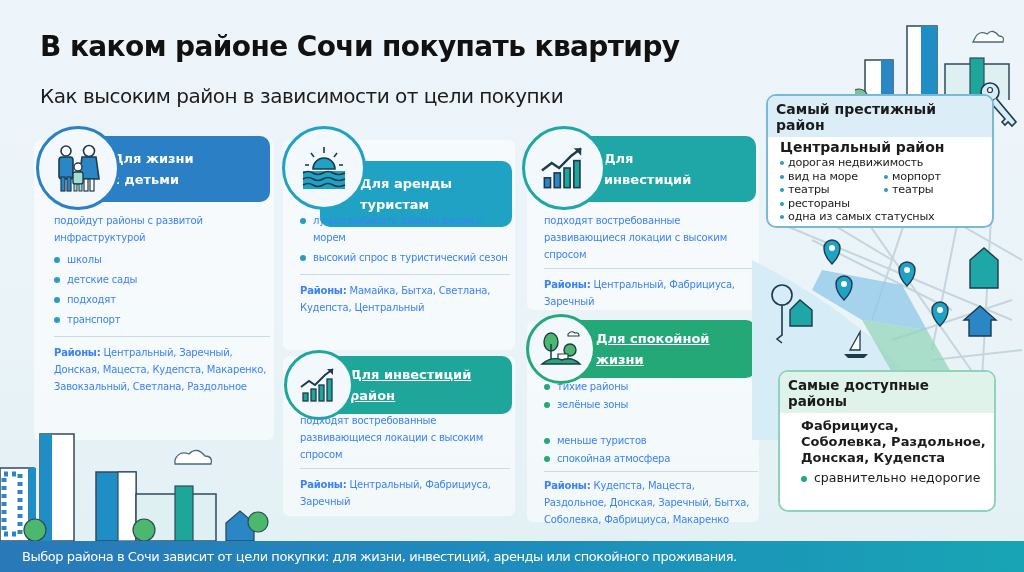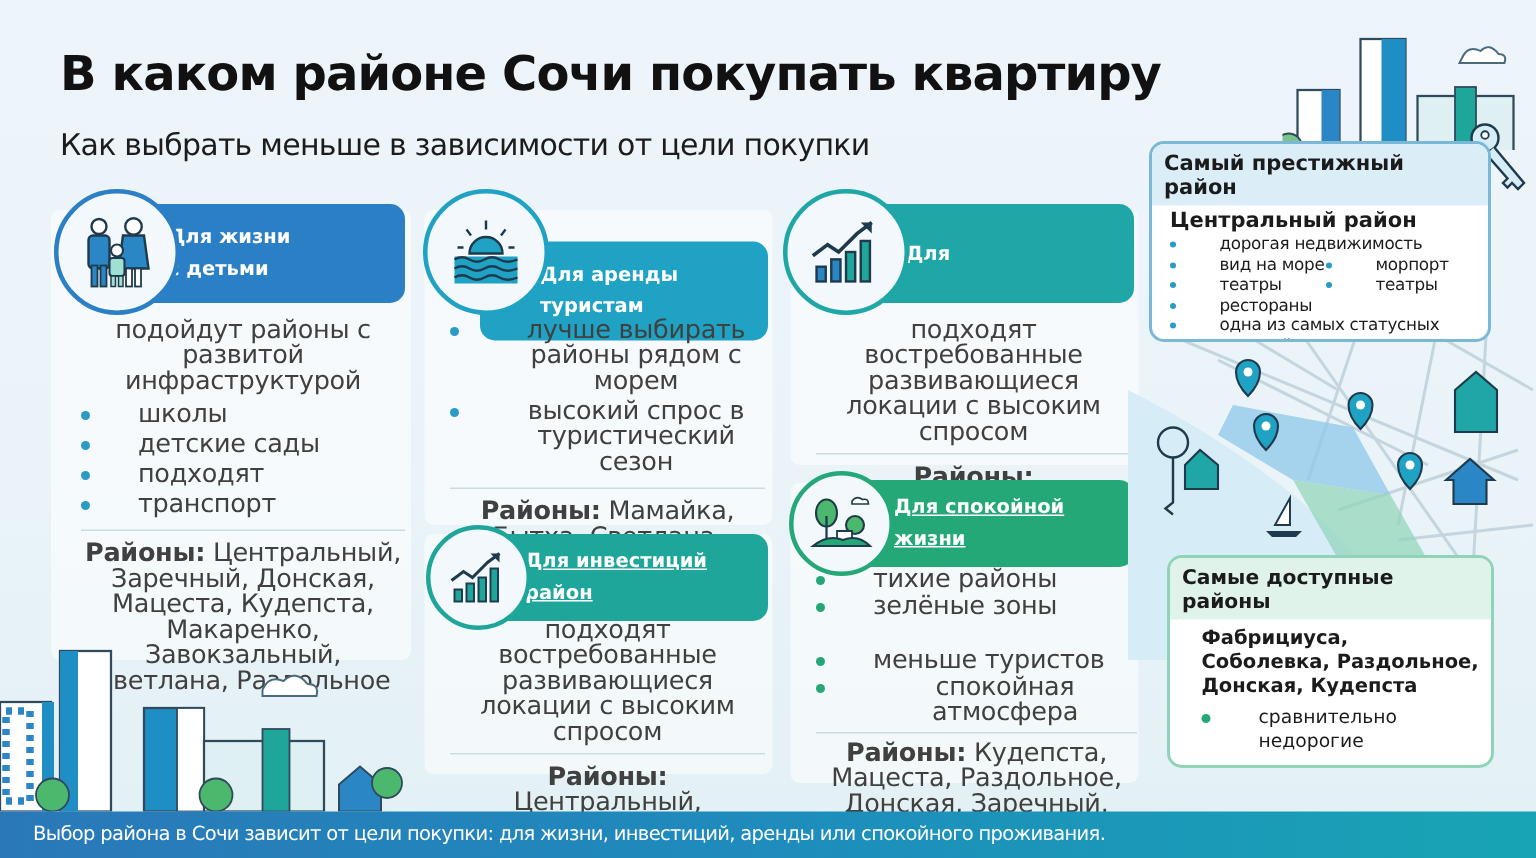--- a/index.html
+++ b/index.html
@@ -5,21 +5,21 @@
   * { box-sizing: border-box; margin: 0; padding: 0; }
   html, body { width: 1024px; height: 572px; overflow: hidden; }
   body {
     font-family: "DejaVu Sans", sans-serif;
     background: linear-gradient(180deg, #eef5fa 0%, #e9f3f8 60%, #e2f0f4 100%);
     color: #1b1b1b;
     position: relative;
   }
   .title {
     position: absolute; left: 40px; top: 30px;
-    font-size: 32px; font-weight: bold; letter-spacing: -0.6px; color: #111;
+    font-size: 28px; font-weight: bold; letter-spacing: -0.6px; color: #111;
   }
   .subtitle {
     position: absolute; left: 40px; top: 84px;
     font-size: 20px; color: #1c1c1c; letter-spacing: -0.5px;
   }
   .col-card {
     position: absolute;
     background: rgba(255,255,255,0.55);
     border-radius: 6px;
   }
@@ -28,42 +28,42 @@
     color: #fff; font-weight: bold; font-size: 13px; line-height: 21px;
     display: flex; align-items: center; padding-left: 64px;
   }
   .pill.small { height: 58px; text-decoration: underline; }
   .icon-circle {
     position: absolute; width: 84px; height: 84px; border-radius: 50%;
     background: #f2f8fb; border: 3px solid #2b86c5;
     display: flex; align-items: center; justify-content: center;
   }
   .icon-circle.small { width: 70px; height: 70px; }
-  .body-text { position: absolute; font-size: 17px; line-height: 17px; color: #404040; letter-spacing: -0.2px; text-align: center; }
+  .body-text { position: absolute; font-size: 10px; line-height: 17px; color: #3b82f6; letter-spacing: -0.2px; }
   .body-text .lead { margin-bottom: 5px; }
-  .bul { display: flex; align-items: flex-start; margin-bottom: 3px; gap: 25px; }
+  .bul { display: flex; align-items: flex-start; margin-bottom: 3px; }
   .bul .dot { width: 6px; height: 6px; border-radius: 50%; margin: 6px 7px 0 0; flex-shrink: 0; }
   .divider { height: 1px; background: #c9dbe5; margin: 8px 0 7px 0; }
   .districts b { font-weight: bold; }
   .callout {
     position: absolute; background: #fff; border: 2px solid #7bb8d6; border-radius: 10px; overflow: hidden;
   }
   .callout .head { padding: 5px 8px 4px 8px; font-weight: bold; font-size: 14px; }
   .banner {
     position: absolute; left: 0; top: 541px; width: 1024px; height: 31px;
     background: linear-gradient(90deg, #2a78b8 0%, #1e8cbc 50%, #18a4b4 100%);
     color: #fff; font-size: 13px; letter-spacing: -0.45px;
     display: flex; align-items: center; padding-left: 22px;
   }
 </style>
 </head>
 <body>
 
 <div class="title">В каком районе Сочи покупать квартиру</div>
-<div class="subtitle">Как выбрать меньше в зависимости от цели покупки</div>
+<div class="subtitle">Как высоким район в зависимости от цели покупки</div>
 
 <svg style="position:absolute;left:855px;top:20px;" width="169" height="80" viewBox="0 0 169 80">
   <path d="M120 18 q4 -8 12 -4 q6 -6 12 2 q6 0 4 6 h-30 z" fill="#fff" stroke="#4a6b7e" stroke-width="1.3"></path>
   <rect x="10" y="40" width="28" height="42" fill="#fff" stroke="#2f4a5c" stroke-width="1.5"></rect>
   <rect x="26" y="40" width="12" height="42" fill="#2b86c5"></rect>
   <rect x="52" y="6" width="30" height="76" fill="#fff" stroke="#2f4a5c" stroke-width="1.5"></rect>
   <rect x="66" y="6" width="16" height="76" fill="#1f8ec4"></rect>
   <rect x="90" y="44" width="64" height="38" fill="#dff0f3" stroke="#2f4a5c" stroke-width="1.5"></rect>
   <rect x="115" y="38" width="14" height="44" fill="#1fa69a" stroke="#2f4a5c" stroke-width="1.2"></rect>
   <circle cx="4" cy="78" r="9" fill="#7cc48e" stroke="#2f4a5c" stroke-width="1.2"></circle>
@@ -185,20 +185,21 @@
 <div class="body-text" style="left:300px;top:412px;width:210px;">
   <div class="lead">подходят востребованные развивающиеся локации с высоким спросом</div>
   <div class="divider" style="margin-top:4px;"></div>
   <div class="districts"><b>Районы:</b> <span>Центральный, Фабрициуса, Заречный</span></div>
 </div>
 
 <div class="col-card" style="left:527px;top:140px;width:232px;height:170px;"></div>
 <div class="pill" style="left:564px;top:136px;width:192px;background:#1fa6a6;padding-left:40px;">
   <div>
     <div>Для</div>
+    <div>инвестиций</div>
   </div>
 </div>
 <div class="icon-circle" style="left:522px;top:126px;border-color:#1fa6a6;">
   <svg width="54" height="54" viewBox="0 0 44 44">
     <rect x="6" y="30" width="5" height="8" fill="#2b86c5" stroke="#1e3a4c" stroke-width="1.3"></rect>
     <rect x="14" y="26" width="5" height="12" fill="#2b86c5" stroke="#1e3a4c" stroke-width="1.3"></rect>
     <rect x="22" y="22" width="5" height="16" fill="#1fa69a" stroke="#1e3a4c" stroke-width="1.3"></rect>
     <rect x="30" y="16" width="5" height="22" fill="#1fa69a" stroke="#1e3a4c" stroke-width="1.3"></rect>
     <polyline points="4,24 12,18 18,22 28,12 36,6" fill="none" stroke="#1e3a4c" stroke-width="2"></polyline>
     <polygon points="36,6 30,6 36,12" fill="#1e3a4c"></polygon>

